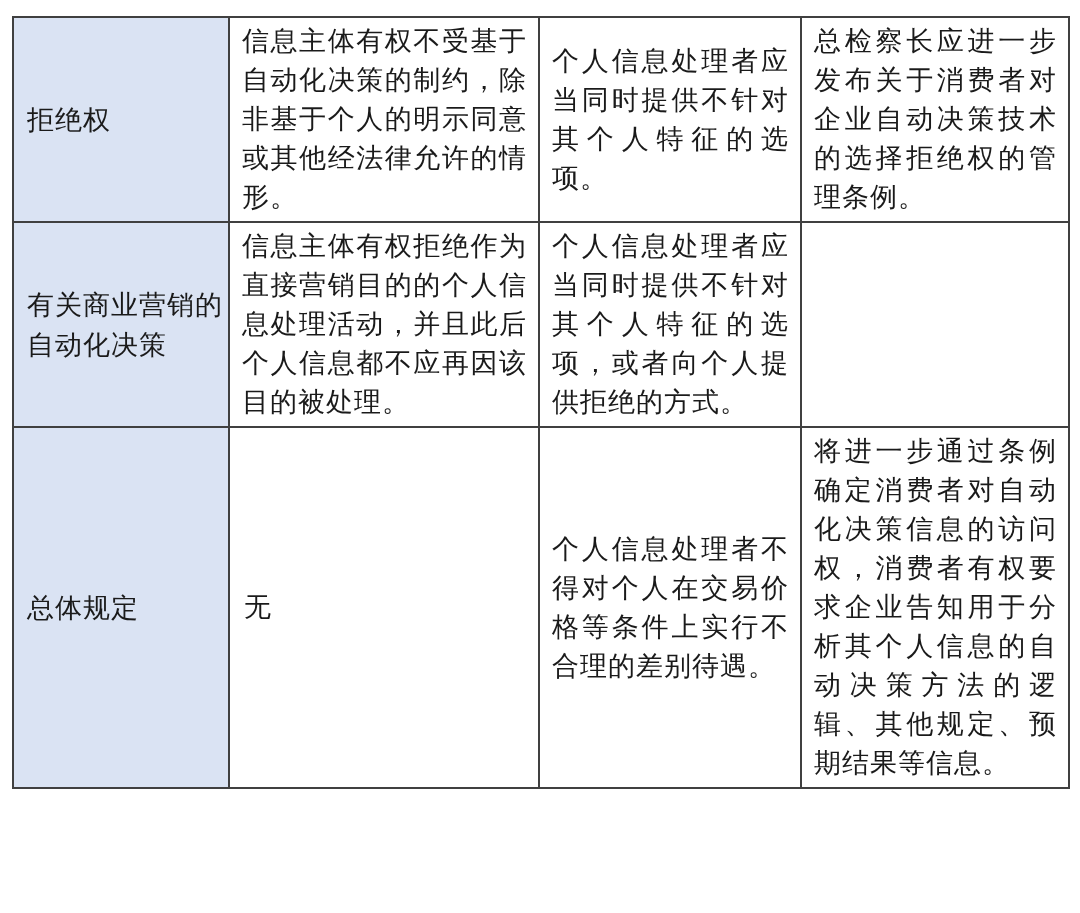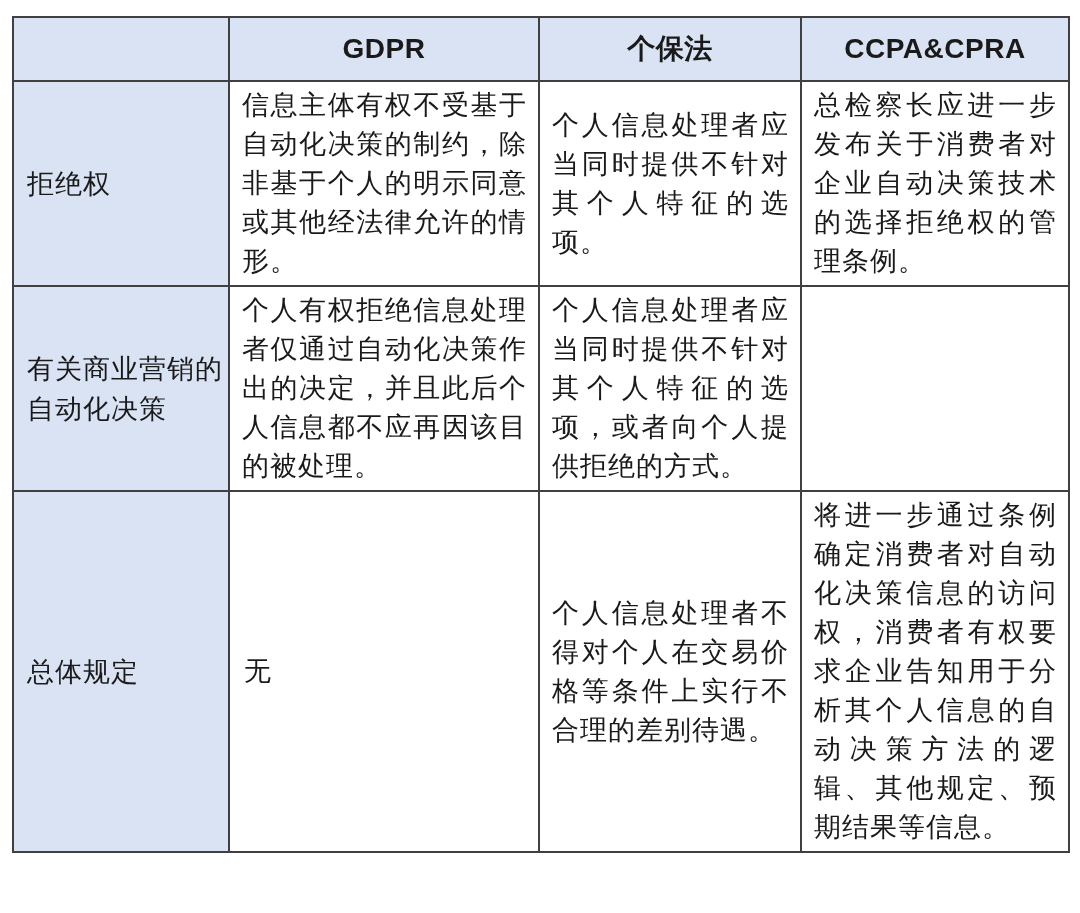--- a/index.html
+++ b/index.html
@@ -79,38 +79,32 @@
 <div class="canvas">
   <table class="compare">
     <colgroup>
       <col style="width:216px">
       <col style="width:310px">
       <col style="width:262px">
       <col style="width:268px">
     </colgroup>
 
     <tbody>
-        <tr class="hdr">
-      <th class="hcell"></th>
-      <th class="hcell">GDPR</th>
-      <th class="hcell">个保法</th>
-      <th class="hcell">CCPA&amp;CPRA</th>
-    </tr>
 
 
     <tr class="r-refuse">
       <td class="label">拒绝权</td>
       <td class="body">信息主体有权不受基于自动化决策的制约，除非基于个人的明示同意或其他经法律允许的情形。</td>
       <td class="body">个人信息处理者应当同时提供不针对其个人特征的选项。</td>
       <td class="body">总检察长应进一步发布关于消费者对企业自动决策技术的选择拒绝权的管理条例。</td>
     </tr>
 
     <tr class="r-market">
       <td class="label">有关商业营销的自动化决策</td>
-      <td class="body">个人有权拒绝信息处理者仅通过自动化决策作出的决定，并且此后个人信息都不应再因该目的被处理。</td>
+      <td class="body">信息主体有权拒绝作为直接营销目的的个人信息处理活动，并且此后个人信息都不应再因该目的被处理。</td>
       <td class="body">个人信息处理者应当同时提供不针对其个人特征的选项，或者向个人提供拒绝的方式。</td>
       <td class="body"></td>
     </tr>
 
     <tr class="r-other">
       <td class="label">总体规定</td>
       <td class="body single">无</td>
       <td class="body">个人信息处理者不得对个人在交易价格等条件上实行不合理的差别待遇。</td>
       <td class="body">将进一步通过条例确定消费者对自动化决策信息的访问权，消费者有权要求企业告知用于分析其个人信息的自动决策方法的逻辑、其他规定、预期结果等信息。</td>
     </tr>

